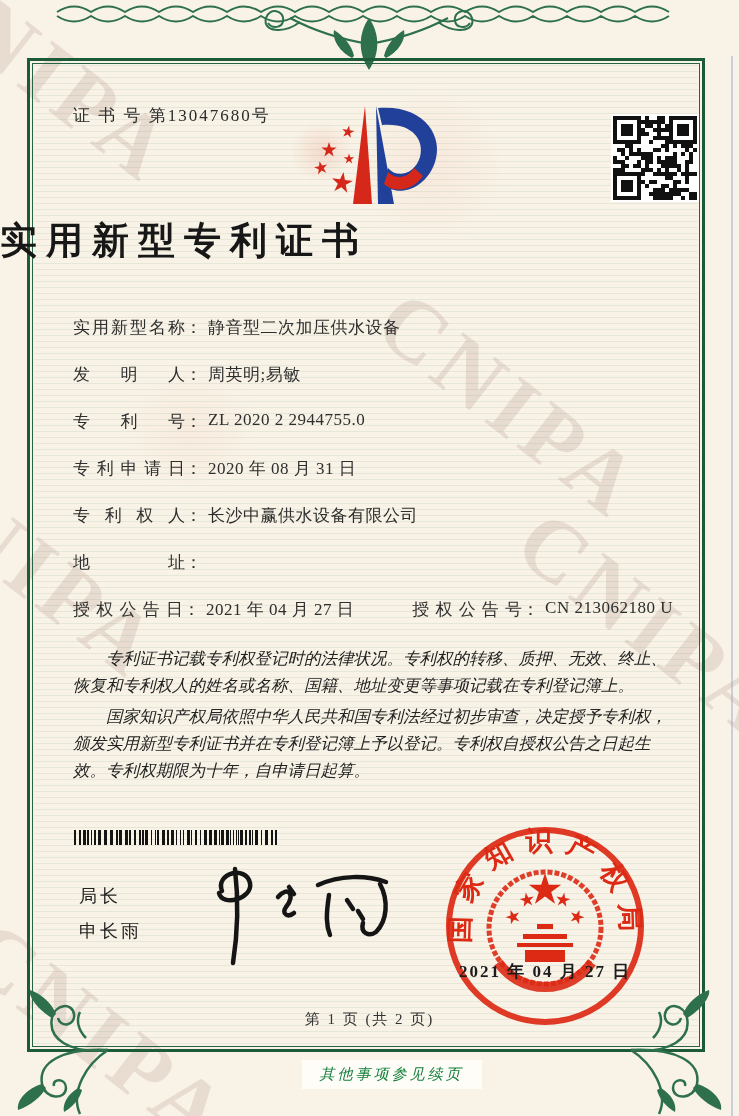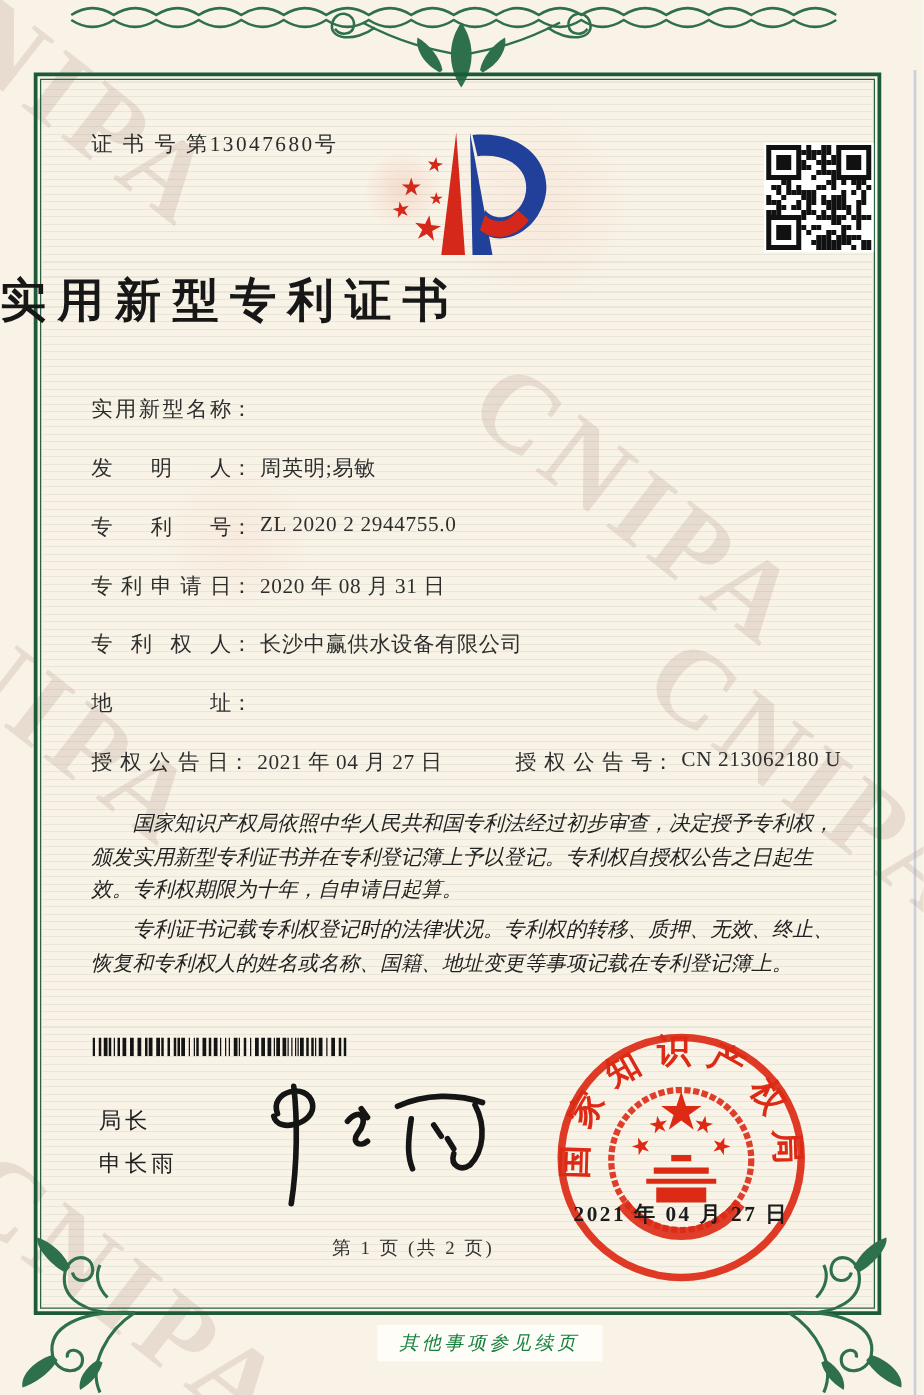--- a/index.html
+++ b/index.html
@@ -35,21 +35,21 @@
       font-style:italic;color:#222;}
   .paras p{margin:0 0 5px 0;text-indent:2em;}
   .barcode{position:absolute;left:74px;top:830px;width:207px;height:15px;}
   .sig-role{position:absolute;left:79px;top:884px;font-size:18px;letter-spacing:3px;color:#222;}
   .sig-name{position:absolute;left:79px;top:919px;font-size:18px;letter-spacing:3px;color:#222;}
   .signature{position:absolute;left:190px;top:853px;}
   .seal{position:absolute;left:441px;top:822px;width:208px;height:208px;}
   .seal svg{position:absolute;left:0;top:0;}
   .seal-date{position:absolute;left:0;top:138px;width:208px;text-align:center;
       font-size:17px;font-weight:bold;letter-spacing:2px;color:#1c1c1c;}
-  .footer{position:absolute;left:0;top:989px;width:661px;text-align:center;font-size:15px;color:#333;letter-spacing:2px;}
+  .footer{position:absolute;left:0;top:1010px;width:739px;text-align:center;font-size:15px;color:#333;letter-spacing:2px;}
   .note{position:absolute;left:50%;top:1060px;transform:translateX(-50%);margin-left:22px;
       background:#fffdf8;padding:5px 18px;font-size:15px;font-style:italic;letter-spacing:3px;color:#15803d;}
   .orn{position:absolute;pointer-events:none;}
   .orn-br{transform:scaleX(-1);}
 </style>
 </head>
 <body>
 
 <svg width="0" height="0" style="position:absolute">
   <defs>
@@ -261,20 +261,21 @@
         <rect x="6" y="62" width="20" height="20" fill="#fff"></rect>
         <rect x="10" y="66" width="12" height="12" fill="#111"></rect>
       </svg></div>
 
   <div class="title">实用新型专利证书</div>
 
   <div class="fields">
     <div class="row">
       <span class="lbl">实用新型名称</span>
         <span class="colon">：</span>
+        <span class="val">静音型二次加压供水设备</span>
     </div>
     <div class="row">
       <span class="lbl">发明人</span>
         <span class="colon">：</span>
         <span class="val">周英明;易敏</span>
     </div>
     <div class="row">
       <span class="lbl">专利号</span>
         <span class="colon">：</span>
         <span class="val">ZL 2020 2 2944755.0</span>
@@ -297,22 +298,22 @@
       <span class="lbl">授权公告日</span>
         <span class="colon">：</span>
         <span class="val val-grant">2021 年 04 月 27 日</span>
         <span class="lbl2">授权公告号</span>
         <span class="colon">：</span>
         <span class="val">CN 213062180 U</span>
     </div>
   </div>
 
   <div class="paras">
+    <p>专利证书记载专利权登记时的法律状况。专利权的转移、质押、无效、终止、恢复和专利权人的姓名或名称、国籍、地址变更等事项记载在专利登记簿上。</p>
     <p>国家知识产权局依照中华人民共和国专利法经过初步审查，决定授予专利权，颁发实用新型专利证书并在专利登记簿上予以登记。专利权自授权公告之日起生效。专利权期限为十年，自申请日起算。</p>
-    <p>专利证书记载专利权登记时的法律状况。专利权的转移、质押、无效、终止、恢复和专利权人的姓名或名称、国籍、地址变更等事项记载在专利登记簿上。</p>
   </div>
 
   <div class="barcode"><svg width="207" height="15" viewBox="0 0 207 15">
         <rect x="0" y="0" width="2" height="15" fill="#141414"></rect>
         <rect x="5" y="0" width="2" height="15" fill="#141414"></rect>
         <rect x="9" y="0" width="3" height="15" fill="#141414"></rect>
         <rect x="13" y="0" width="2" height="15" fill="#141414"></rect>
         <rect x="17" y="0" width="1" height="15" fill="#141414"></rect>
         <rect x="20" y="0" width="2" height="15" fill="#141414"></rect>
         <rect x="24" y="0" width="3" height="15" fill="#141414"></rect>

